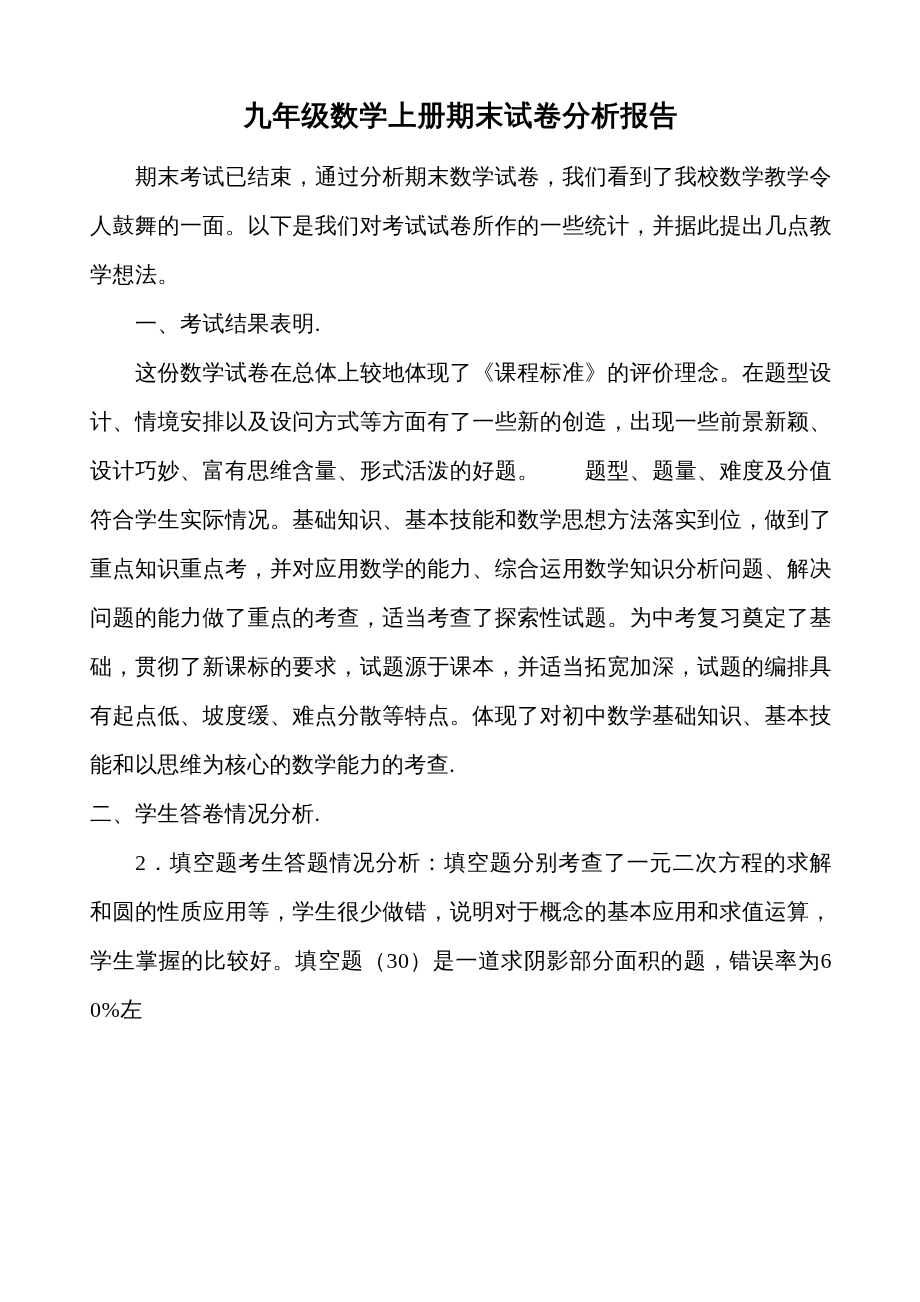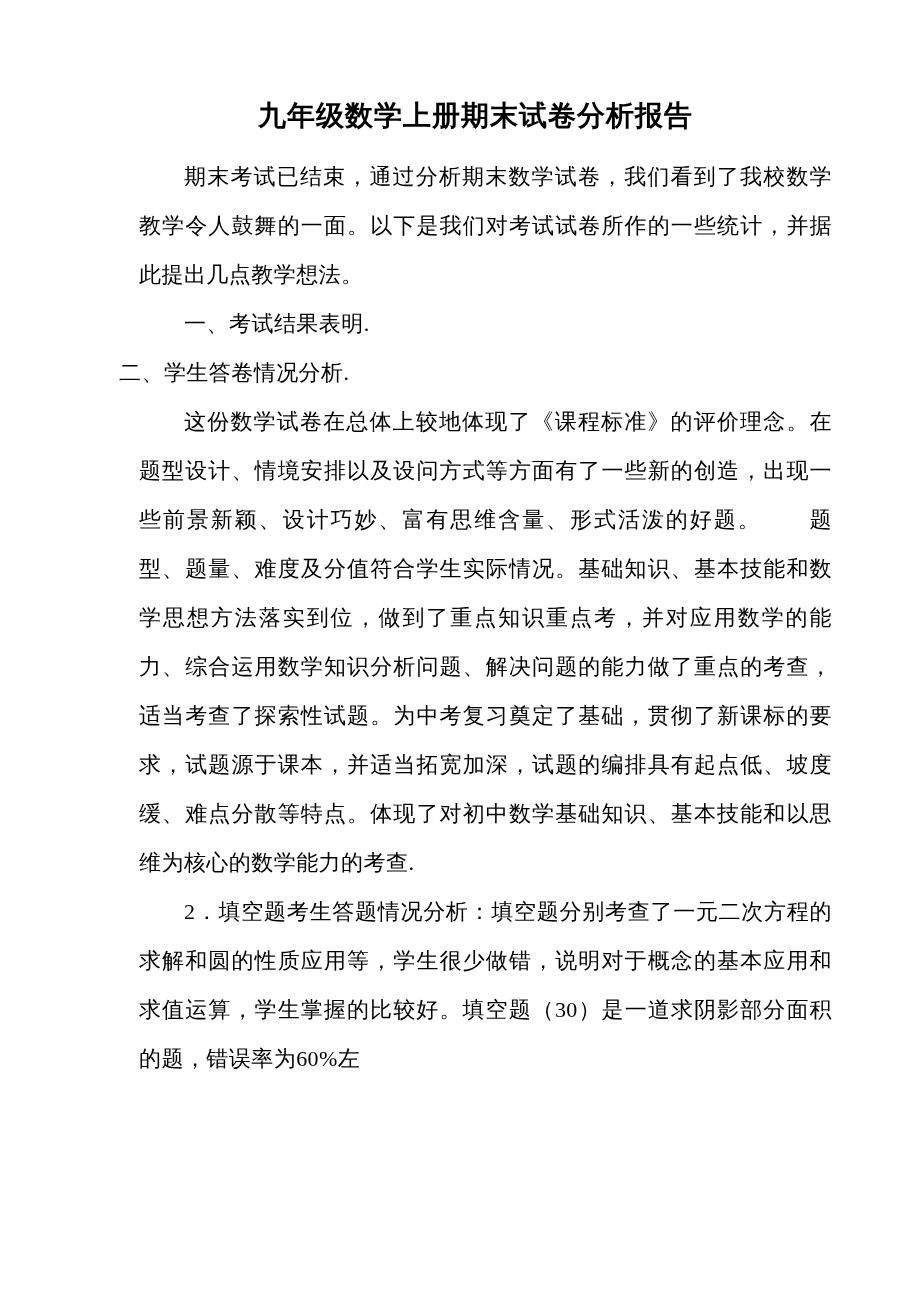--- a/index.html
+++ b/index.html
@@ -5,21 +5,21 @@
   html, body {
     margin: 0;
     padding: 0;
     background: #ffffff;
   }
   .page {
     width: 920px;
     height: 1302px;
     background: #ffffff;
     box-sizing: border-box;
-    padding: 94px 88px 0 119px;
+    padding: 94px 88px 0 90px;
     position: relative;
     overflow: hidden;
     font-family: "Liberation Serif", "DejaVu Serif", serif;
     color: #000000;
   }
   .doc-title {
     margin: 0 0 14px 0;
     text-align: center;
     font-size: 28px;
     font-weight: bold;
@@ -29,32 +29,31 @@
   .para {
     margin: 0;
     font-size: 22px;
     line-height: 49px;
     text-align: justify;
     letter-spacing: 0.45px;
     word-break: break-all;
   }
   .para.indent {
     text-indent: 2.05em;
-    margin-left: 20px;
   }
 </style>
 </head>
 <body>
 
 <div class="page">
   <h1 class="doc-title">九年级数学上册期末试卷分析报告</h1>
 
   <p class="para indent">期末考试已结束，通过分析期末数学试卷，我们看到了我校数学教学令人鼓舞的一面。以下是我们对考试试卷所作的一些统计，并据此提出几点教学想法。</p>
 
   <p class="para indent">一、考试结果表明.</p>
 
+  <p class="para indent">这份数学试卷在总体上较地体现了《课程标准》的评价理念。在题型设计、情境安排以及设问方式等方面有了一些新的创造，出现一些前景新颖、设计巧妙、富有思维含量、形式活泼的好题。　　题型、题量、难度及分值符合学生实际情况。基础知识、基本技能和数学思想方法落实到位，做到了重点知识重点考，并对应用数学的能力、综合运用数学知识分析问题、解决问题的能力做了重点的考查，适当考查了探索性试题。为中考复习奠定了基础，贯彻了新课标的要求，试题源于课本，并适当拓宽加深，试题的编排具有起点低、坡度缓、难点分散等特点。体现了对初中数学基础知识、基本技能和以思维为核心的数学能力的考查.</p>
+
   <p class="para">二、学生答卷情况分析.</p>
-
-  <p class="para indent">这份数学试卷在总体上较地体现了《课程标准》的评价理念。在题型设计、情境安排以及设问方式等方面有了一些新的创造，出现一些前景新颖、设计巧妙、富有思维含量、形式活泼的好题。　　题型、题量、难度及分值符合学生实际情况。基础知识、基本技能和数学思想方法落实到位，做到了重点知识重点考，并对应用数学的能力、综合运用数学知识分析问题、解决问题的能力做了重点的考查，适当考查了探索性试题。为中考复习奠定了基础，贯彻了新课标的要求，试题源于课本，并适当拓宽加深，试题的编排具有起点低、坡度缓、难点分散等特点。体现了对初中数学基础知识、基本技能和以思维为核心的数学能力的考查.</p>
 
 
   <p class="para indent">2．填空题考生答题情况分析：填空题分别考查了一元二次方程的求解和圆的性质应用等，学生很少做错，说明对于概念的基本应用和求值运算，学生掌握的比较好。填空题（30）是一道求阴影部分面积的题，错误率为60%左</p>
 </div>
 
 </body></html>

